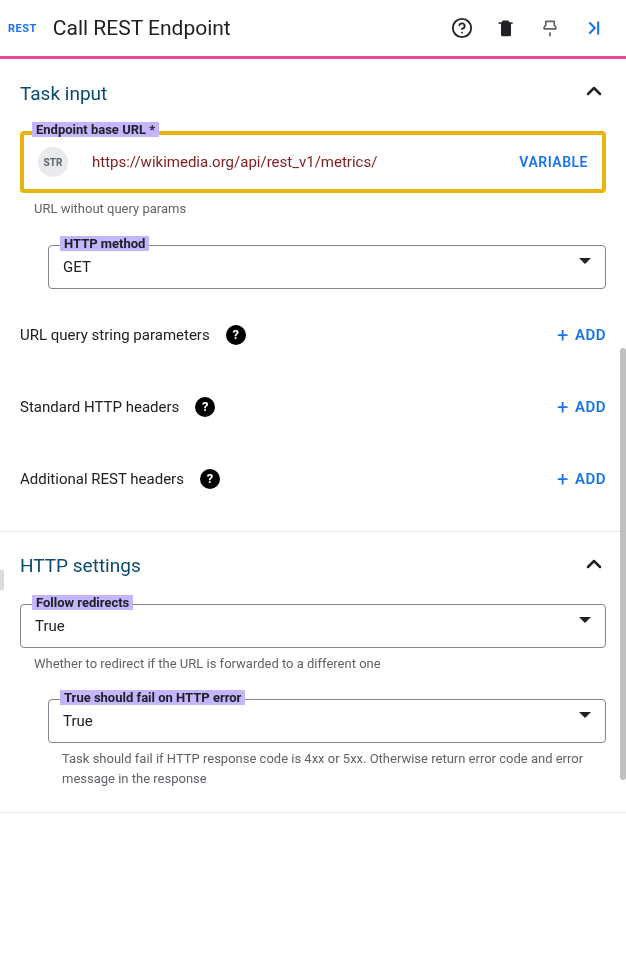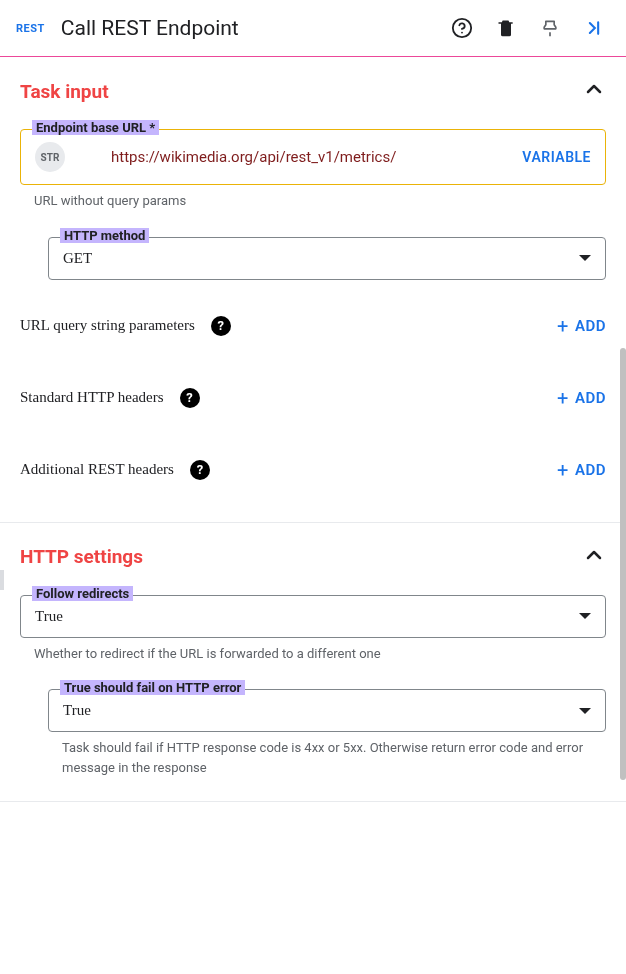--- a/index.html
+++ b/index.html
@@ -10,22 +10,22 @@
     body {
       font-family: 'Google Sans', Roboto, Arial, sans-serif;
       background: #fff;
       color: #202124;
       width: 626px;
       position: relative;
     }
     .header {
       display: flex;
       align-items: center;
-      padding: 16px 20px 16px 16px;
-      border-bottom: 1px solid #ec4899;
+      padding: 16px 20px 16px 8px;
+      border-bottom: 3px solid #ec4899;
     }
     .rest-badge {
       color: #1a73e8;
       font-size: 11px;
       font-weight: 700;
       letter-spacing: 0.5px;
       margin-right: 16px;
     }
     .header-title {
       font-size: 21px;
@@ -54,22 +54,22 @@
       padding: 20px 20px 16px 20px;
     }
     .section-header {
       display: flex;
       align-items: center;
       justify-content: space-between;
       margin-bottom: 24px;
     }
     .section-title {
       font-size: 19px;
-      font-weight: 700;
-      color: #ef4444;
+      font-weight: 400;
+      color: #0c4a6e;
     }
     .chevron-up {
       cursor: pointer;
       color: #202124;
     }
     .field-group {
       position: relative;
       margin-bottom: 8px;
     }
     .field-label {
@@ -77,26 +77,26 @@
       top: -9px;
       left: 12px;
       background: #c4b5fd;
       padding: 0 4px;
       font-size: 13px;
       font-weight: 700;
       color: #202124;
       z-index: 1;
     }
     .field-box {
-      border: 1px solid #eab308;
+      border: 4px solid #eab308;
       border-radius: 4px;
       display: flex;
       align-items: center;
       padding: 12px 14px;
-      gap: 22px;
+      gap: 0;
     }
     .str-badge {
       background: #e8eaed;
       color: #5f6368;
       font-size: 10px;
       font-weight: 700;
       border-radius: 50%;
       width: 30px;
       height: 30px;
       display: flex;
@@ -128,25 +128,24 @@
       font-size: 13px;
       color: #5f6368;
       margin-left: 14px;
       margin-top: 6px;
       line-height: 1.5;
     }
     .select-box {
       border: 1px solid #80868b;
       border-radius: 4px;
       display: flex;
-      align-items: center;
+      align-items: flex-start;
       justify-content: space-between;
       padding: 12px 14px;
       cursor: pointer;
-      font-family: Liberation Serif, serif;
     }
     .select-value {
       font-size: 15px;
       color: #202124;
     }
     .dropdown-arrow {
       width: 0;
       height: 0;
       border-left: 6px solid transparent;
       border-right: 6px solid transparent;
@@ -163,21 +162,20 @@
       padding: 26px 0;
     }
     .row-left {
       display: flex;
       align-items: center;
       gap: 16px;
     }
     .row-label {
       font-size: 15px;
       color: #202124;
-      font-family: Liberation Serif, serif;
     }
     .help-circle {
       width: 20px;
       height: 20px;
       border-radius: 50%;
       background: #000;
       color: #fff;
       display: flex;
       align-items: center;
       justify-content: center;

